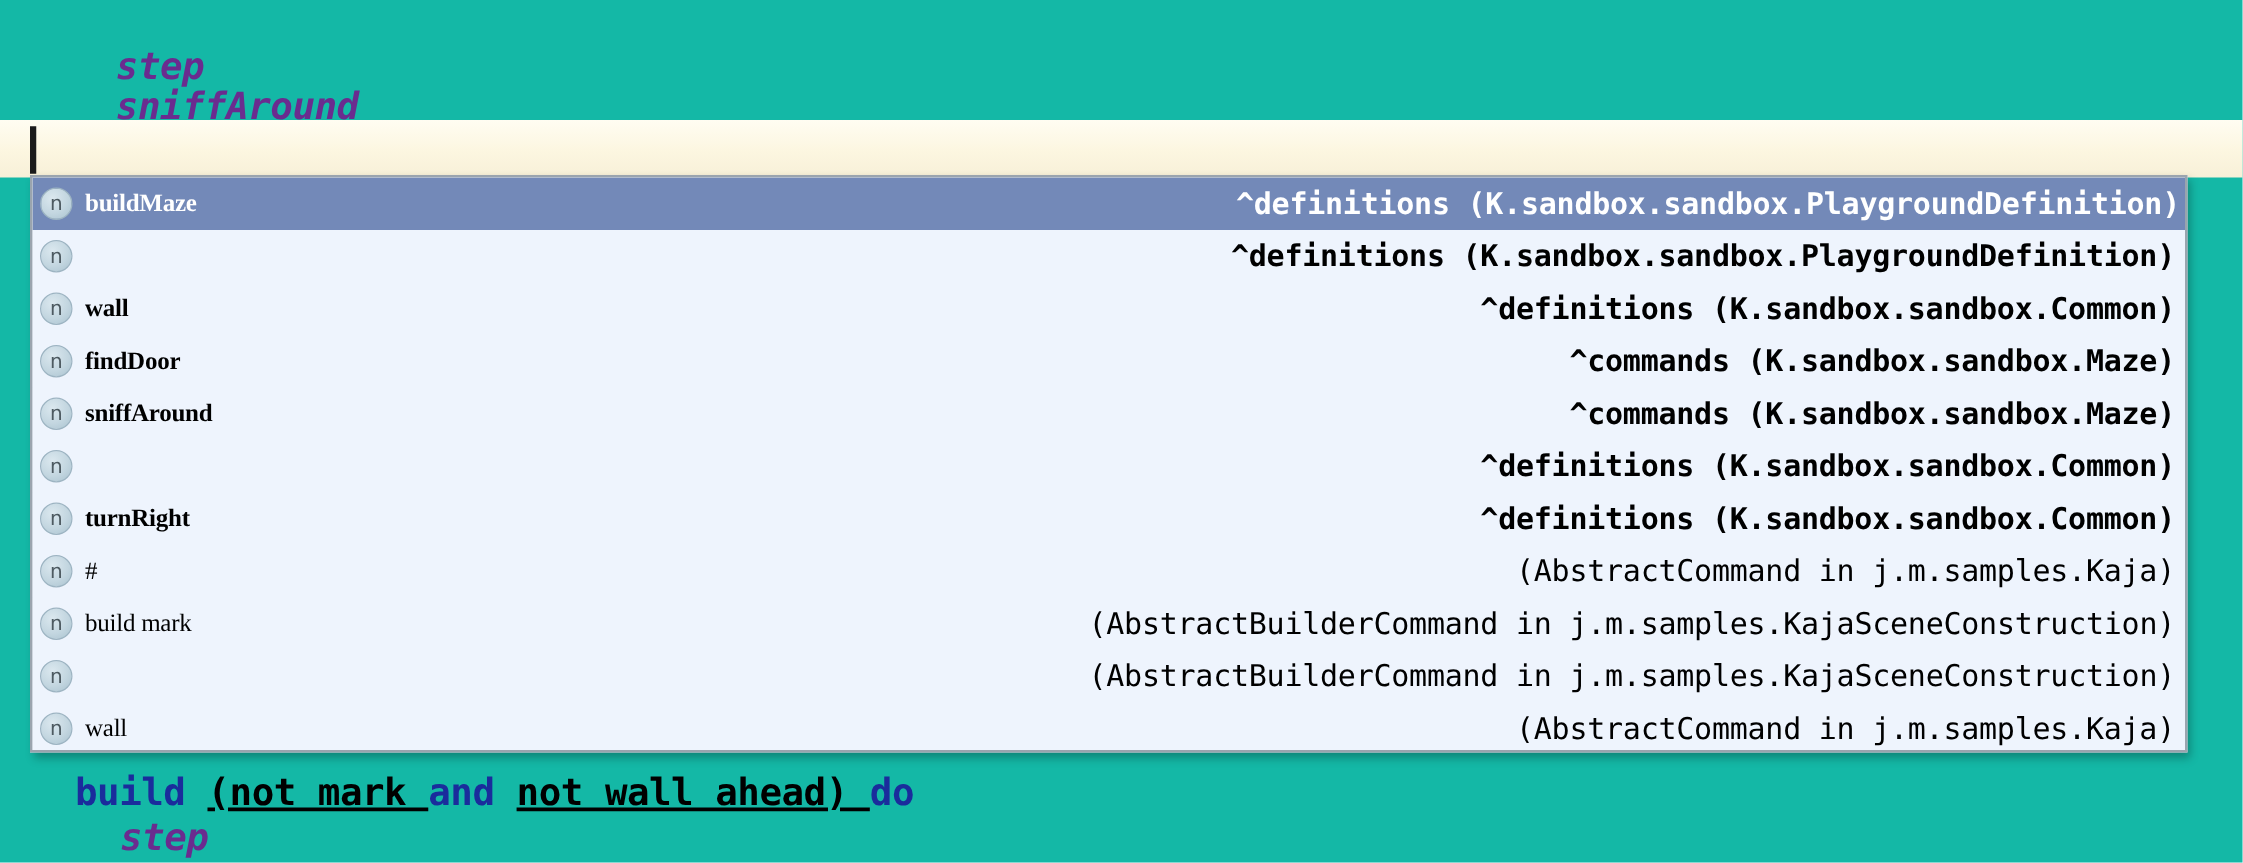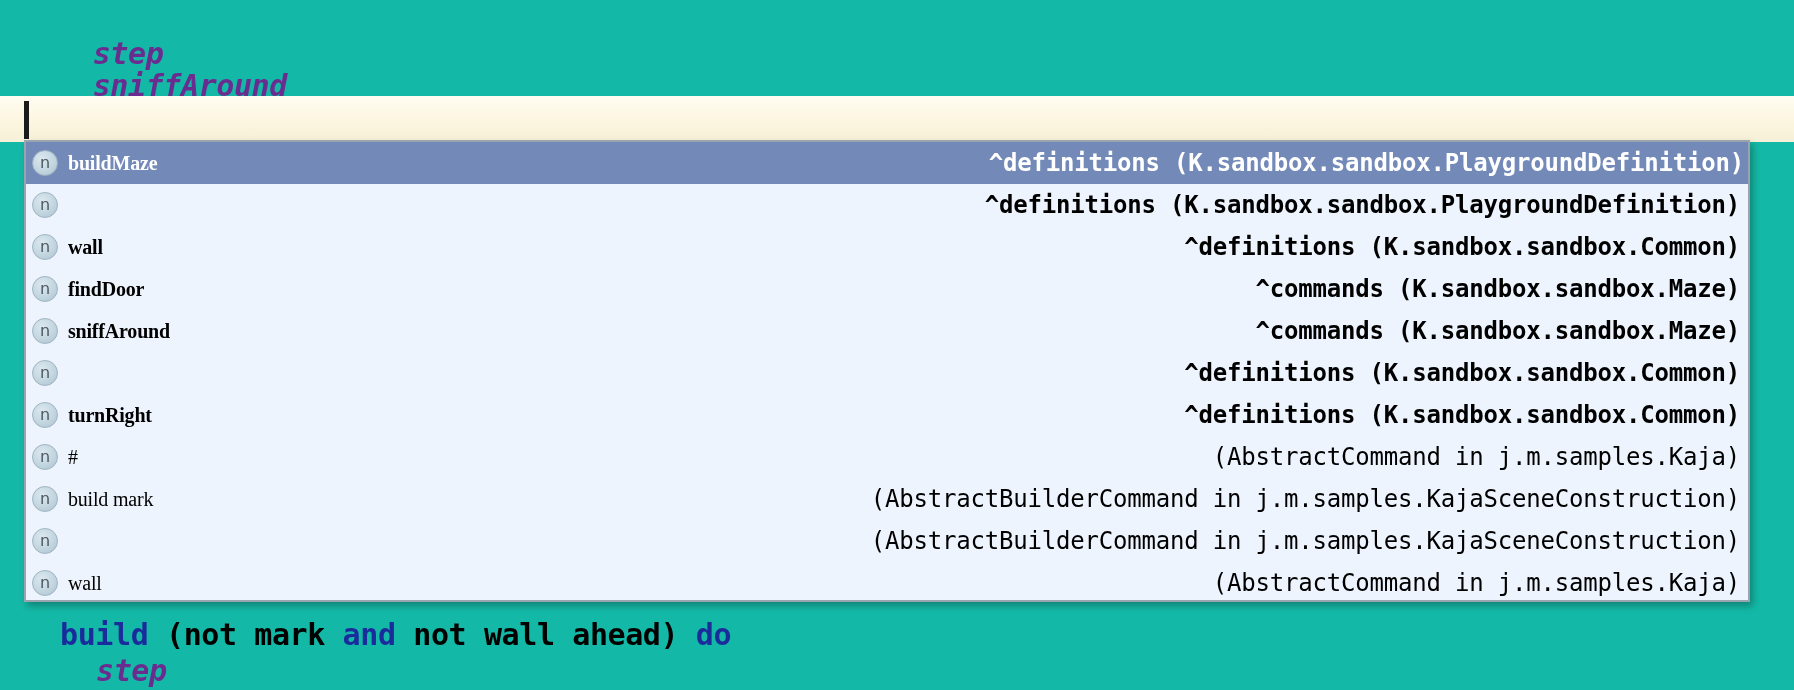--- a/index.html
+++ b/index.html
@@ -37,20 +37,21 @@
     font-weight: bold;
     font-style: italic;
   }
   .tok-kw {
     color: #1a2c9c;
     font-weight: bold;
   }
   .tok-plain {
     color: #000000;
     font-weight: bold;
+    text-decoration: underline;
   }
 
   #line-step  { top: 0px;  left: 22px; }
   #line-sniff { top: 32px; left: 22px; }
 
   
   #caret-row {
     position: absolute;
     left: 0;
     top: 96px;

